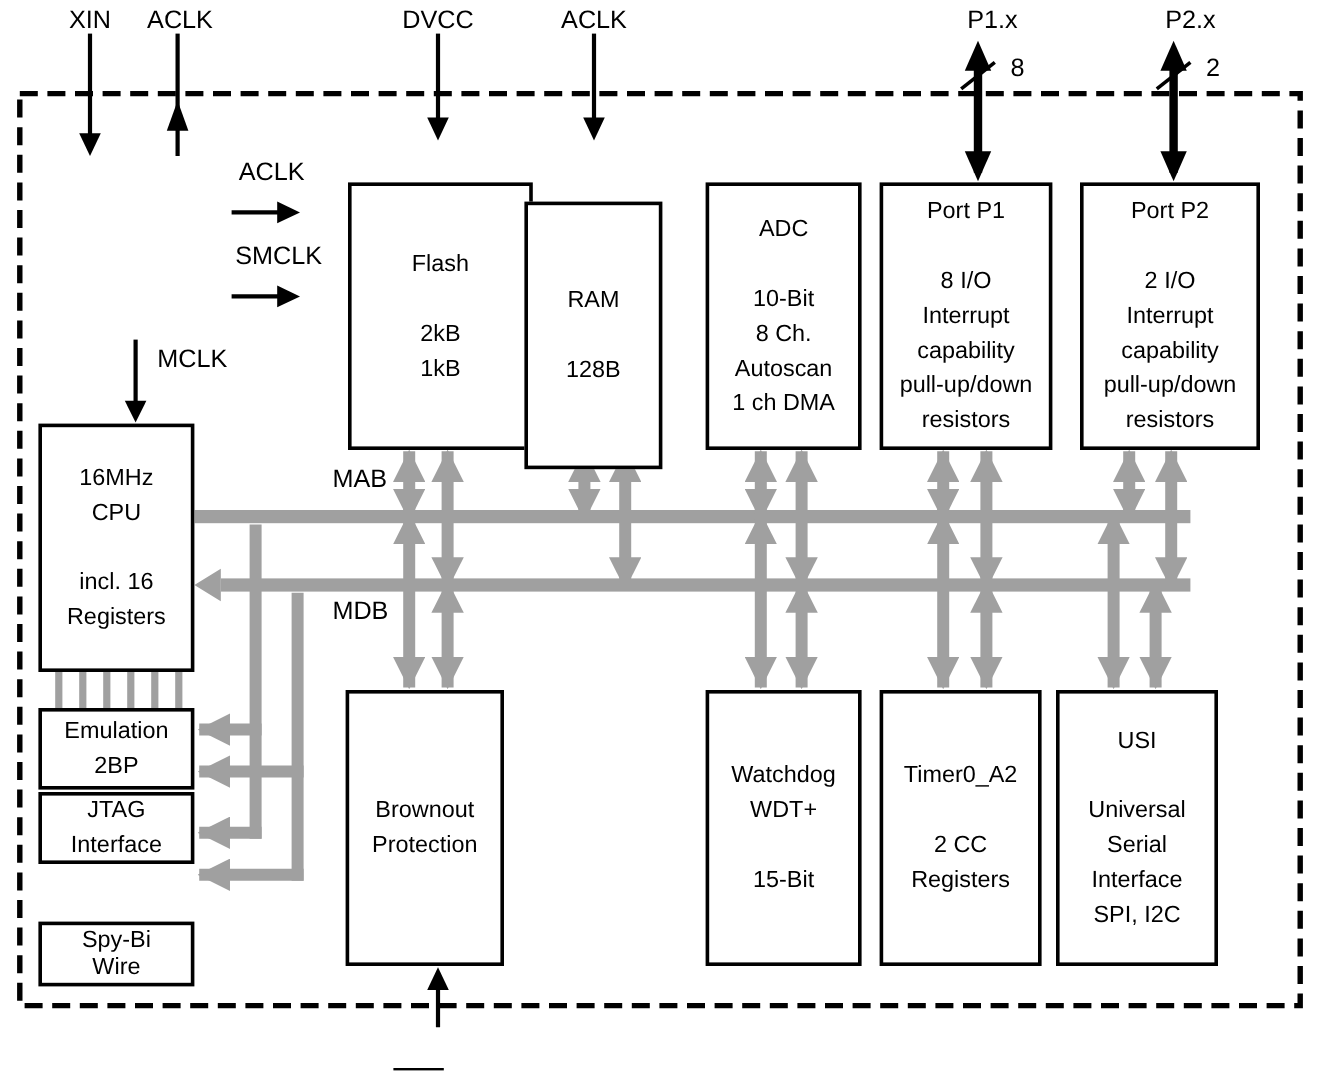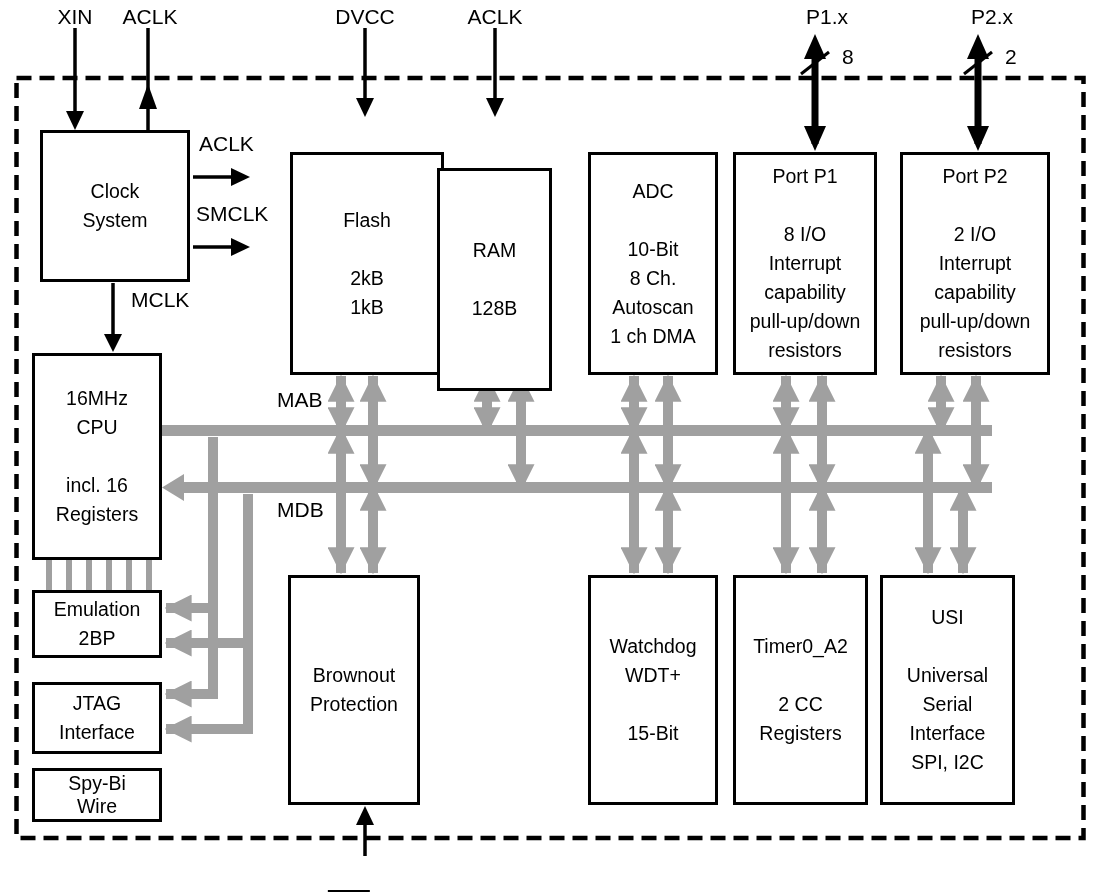--- a/index.html
+++ b/index.html
@@ -123,24 +123,20 @@
       <polygon points="978,34 967,59 989,59" fill="#000"></polygon>
       <polygon points="978,151 967,126 989,126" fill="#000"></polygon>
       <line x1="964" y1="74" x2="992" y2="52" stroke="#000" stroke-width="3"></line>
     </g>
     <g>
       <line class="bline" x1="365" y1="856" x2="365" y2="823"></line>
       <polygon points="365,806 356,825 374,825" fill="#000"></polygon>
     </g>
   </svg>
 
-  <div class="block" style="left:40px;top:130px;width:150px;height:152px">
-    <span class="block-text">Clock
-System</span>
-  </div>
   <div class="block" style="left:290px;top:152px;width:154px;height:223px">
     <span class="block-text">Flash
 
 2kB
 1kB</span>
   </div>
   <div class="block" style="left:437px;top:168px;width:115px;height:223px">
     <span class="block-text">RAM
 
 128B</span>
@@ -175,21 +171,21 @@
     <span class="block-text">16MHz
 CPU
 
 incl. 16
 Registers</span>
   </div>
   <div class="block" style="left:32px;top:590px;width:130px;height:68px">
     <span class="block-text">Emulation
 2BP</span>
   </div>
-  <div class="block" style="left:32px;top:682px;width:130px;height:72px">
+  <div class="block" style="left:32px;top:660px;width:130px;height:60px">
     <span class="block-text">JTAG
 Interface</span>
   </div>
   <div class="block" style="left:288px;top:575px;width:132px;height:230px">
     <span class="block-text">Brownout
 Protection</span>
   </div>
   <div class="block tight" style="left:32px;top:768px;width:130px;height:54px">
     <span class="block-text">Spy-Bi
 Wire</span>

